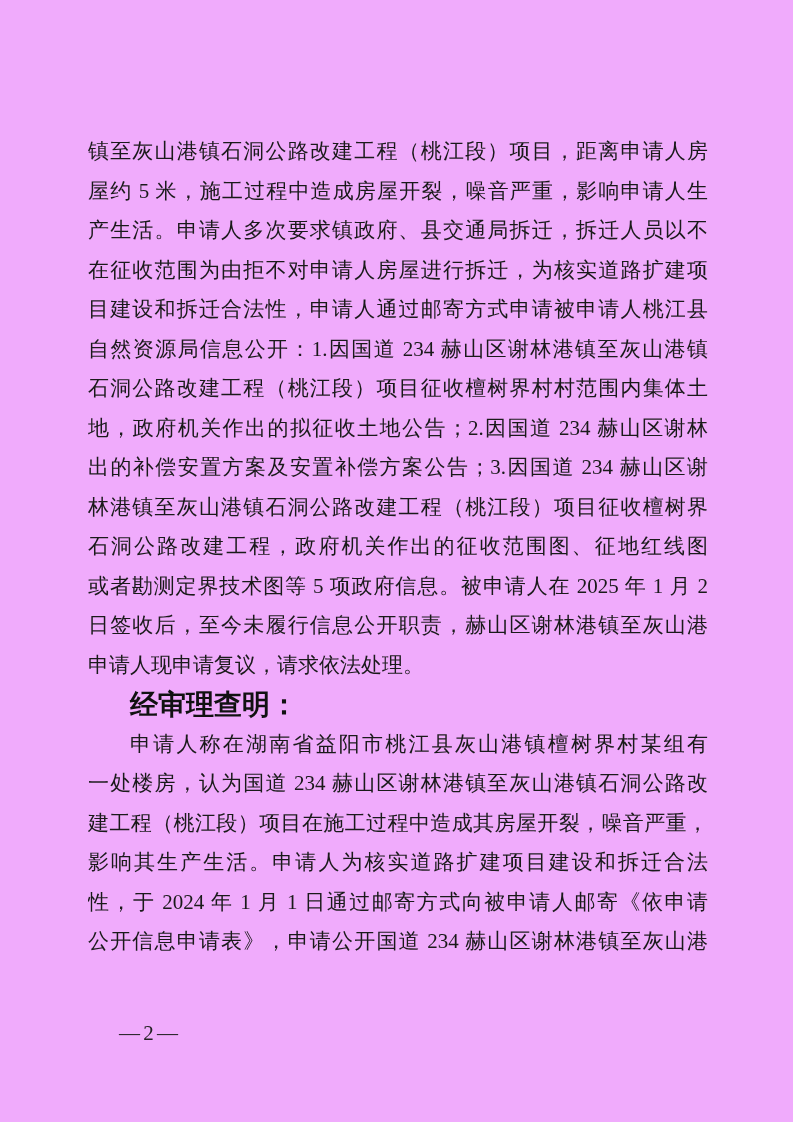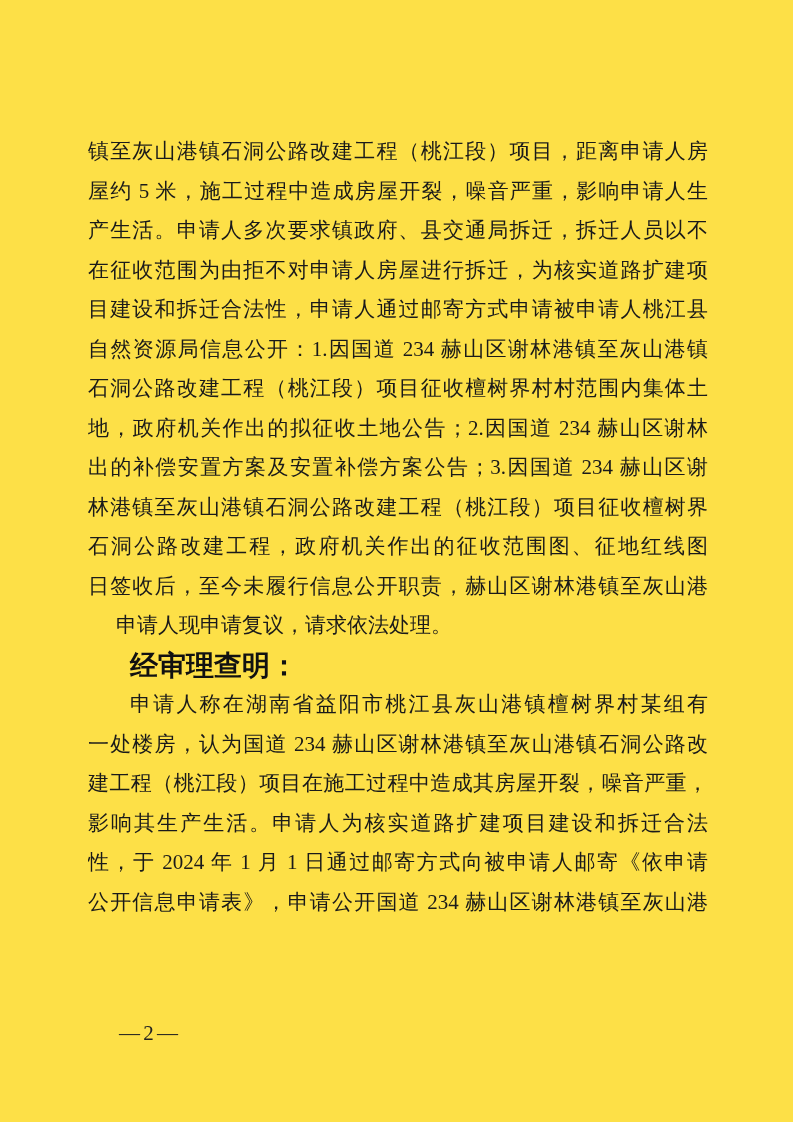--- a/index.html
+++ b/index.html
@@ -1,21 +1,21 @@
 <!DOCTYPE html>
 <html><head>
 <meta charset="utf-8">
 <style>
   html, body { margin: 0; padding: 0; background: #e8e8e8; }
   .page {
     position: relative;
     width: 793px;
     height: 1122px;
     margin: 0 auto;
-    background: #fde047;
+    background: #f0abfc;
     overflow: hidden;
     font-family: "Liberation Serif", "DejaVu Serif", serif;
     color: #1a1a1a;
   }
   .body-text {
     position: absolute;
     left: 88px;
     top: 132px;
     width: 620px;
   }
@@ -26,21 +26,20 @@
     letter-spacing: 0;
     text-align: justify;
     text-align-last: justify;
     text-justify: inter-ideograph;
     overflow: hidden;
     white-space: normal;
   }
   .line.no-justify {
     text-align: right;
     text-align-last: left;
-    margin-left: 28px;
   }
   .line.indent {
     text-indent: 42px;
   }
   .heading-line {
     height: 39.5px;
     line-height: 39.5px;
     font-size: 28px;
     font-weight: 700;
     text-indent: 42px;
@@ -71,20 +70,21 @@
       <div class="line">屋约 5 米，施工过程中造成房屋开裂，噪音严重，影响申请人生</div>
       <div class="line">产生活。申请人多次要求镇政府、县交通局拆迁，拆迁人员以不</div>
       <div class="line">在征收范围为由拒不对申请人房屋进行拆迁，为核实道路扩建项</div>
       <div class="line">目建设和拆迁合法性，申请人通过邮寄方式申请被申请人桃江县</div>
       <div class="line">自然资源局信息公开：1.因国道 234 赫山区谢林港镇至灰山港镇</div>
       <div class="line">石洞公路改建工程（桃江段）项目征收檀树界村村范围内集体土</div>
       <div class="line">地，政府机关作出的拟征收土地公告；2.因国道 234 赫山区谢林</div>
       <div class="line">出的补偿安置方案及安置补偿方案公告；3.因国道 234 赫山区谢</div>
       <div class="line">林港镇至灰山港镇石洞公路改建工程（桃江段）项目征收檀树界</div>
       <div class="line">石洞公路改建工程，政府机关作出的征收范围图、征地红线图</div>
+      <div class="line">或者勘测定界技术图等 5 项政府信息。被申请人在 2025 年 1 月 2</div>
       <div class="line">日签收后，至今未履行信息公开职责，赫山区谢林港镇至灰山港镇。</div>
       <div class="line no-justify">申请人现申请复议，请求依法处理。</div>
     </div>
 
     <div class="heading-line">经审理查明：</div>
 
     <div>
       <div class="line indent">申请人称在湖南省益阳市桃江县灰山港镇檀树界村某组有</div>
       <div class="line">一处楼房，认为国道 234 赫山区谢林港镇至灰山港镇石洞公路改</div>
       <div class="line">建工程（桃江段）项目在施工过程中造成其房屋开裂，噪音严重，</div>

